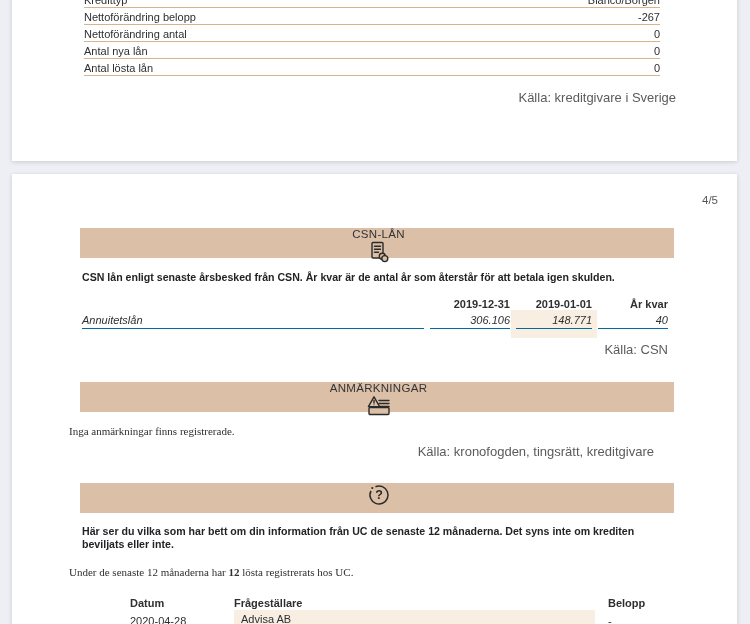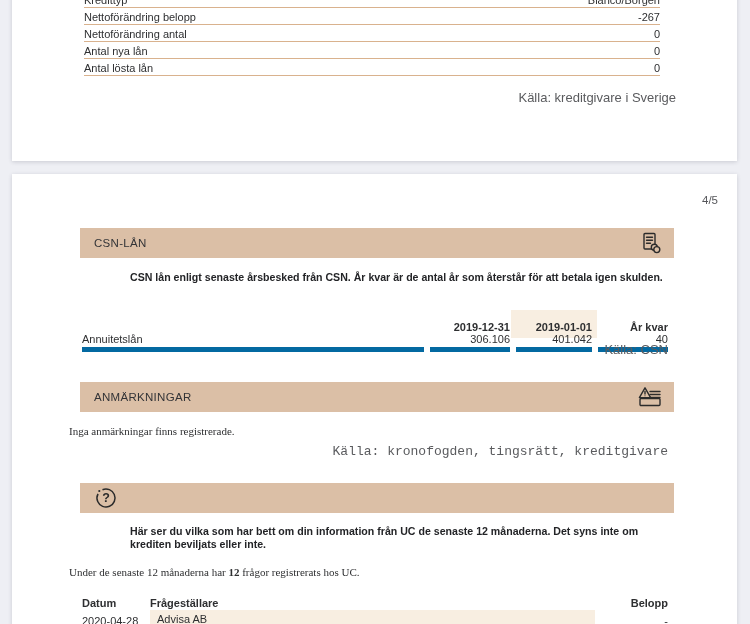--- a/index.html
+++ b/index.html
@@ -32,59 +32,59 @@
 
   .source {
     font-size: 13px; color: #5a5b5e; text-align: center; margin-left: 9px;
   }
 
   
   .bar {
     position: absolute; left: 68px; width: 594px; height: 30px;
     background: #dbbfa6;
     display: flex; align-items: center; justify-content: space-between;
-    padding: 0 11px 0 14px; box-sizing: border-box;
+    padding: 0 11px 0 14px; box-sizing: border-box; flex-direction: column;
   }
   .bar-title { font-size: 11.5px; letter-spacing: 0.3px; color: #333437; }
   .bar svg { display: block; }
 
   .page-num { position: absolute; top: 20px; right: 19px; font-size: 11.5px; color: #55565a; }
 
   .intro {
     position: absolute; left: 70px; right: 69px;
-    font-size: 10.6px; font-weight: bold; line-height: 12.5px; color: #232427; margin-left: 48px;
+    font-size: 10.6px; font-weight: bold; line-height: 12.5px; color: #232427;
   }
   .plain-text { position: absolute; left: 57px; font-size: 11px; color: #2e2f31; font-family: Liberation Serif, serif; }
 
   
   .csn-table { position: absolute; top: 124px; left: 70px; right: 69px; }
   .csn-highlight { position: absolute; top: 12px; right: 71px; width: 86px; height: 28px; background: #f8eee1; }
   .crow { display: flex; align-items: flex-end; position: relative; }
-  .chead { height: 14px; font-size: 11px; font-weight: bold; margin-top: 23px; }
+  .chead { height: 14px; font-size: 11px; font-weight: bold; }
   .cdata { height: 17px; font-size: 11px; }
   .clabel { flex: 1; text-align: left; line-height: 15px; }
   .cc { width: 80px; margin-left: 6px; text-align: right; line-height: 15px; }
   .cc.c1 { width: 80px; } .cc.c2 { width: 76px; } .cc.c3 { width: 70px; }
-  .underl { border-bottom: 5px solid #0369a1; }
+  .underl { border-bottom: 1px solid #0369a1; font-style: italic; }
   .csn-source { position: absolute; top: 168px; right: 69px; }
 
-  .anm-source { position: absolute; top: 270px; right: 69px; font-family: Liberation Mono, monospace; }
+  .anm-source { position: absolute; top: 270px; right: 83px; }
 
   .uc-summary { top: 392px; }
   .uc-summary b { font-weight: bold; }
 
   
   .uc-table { position: absolute; top: 423px; left: 70px; right: 69px; font-size: 11px; }
   .urow { display: flex; align-items: flex-end; }
   .uhead { height: 14px; font-weight: bold; }
   .udata { height: 17px; margin-top: 1px; }
-  .u-date { width: 68px; line-height: 15px; }
+  .u-date { width: 104px; line-height: 15px; margin-left: 48px; }
   .u-asker { flex: 1; margin-right: 13px; line-height: 15px; }
   .udata .u-asker { background: #f8eee1; padding: 2px 0 2px 7px; }
-  .u-amount { width: 60px; text-align: right; line-height: 15px; margin-top: 44px; }
+  .u-amount { width: 60px; text-align: left; line-height: 15px; margin-top: 44px; }
 </style>
 </head>
 <body>
 
 <div class="page" id="page1">
   <div class="p1-table">
     <div class="trow">
       <span>Kredittyp</span>
       <span>Blanco/Borgen</span>
     </div>
@@ -130,21 +130,21 @@
     <div class="csn-highlight"></div>
     <div class="crow chead">
       <span class="clabel"></span>
       <span class="cc c1">2019-12-31</span>
       <span class="cc c2">2019-01-01</span>
       <span class="cc c3">År kvar</span>
     </div>
     <div class="crow cdata">
       <span class="clabel underl">Annuitetslån</span>
       <span class="cc c1 underl">306.106</span>
-      <span class="cc c2 underl">401.042</span>
+      <span class="cc c2 underl">148.771</span>
       <span class="cc c3 underl">40</span>
     </div>
   </div>
   <div class="source csn-source">Källa: CSN</div>
 
   <div class="bar" style="top:208px">
     <span class="bar-title">ANMÄRKNINGAR</span>
     <span>
       <svg width="26" height="24" viewBox="0 0 26 24" fill="none" stroke="#2b2b2b" stroke-width="1.4" stroke-linecap="round">
         <line x1="13" y1="6.5" x2="23" y2="6.5"></line>
@@ -164,21 +164,21 @@
     <span>
       <svg width="24" height="24" viewBox="0 0 24 24" fill="none" stroke="#2b2b2b" stroke-width="1.5">
         <circle cx="12" cy="12" r="9" stroke-dasharray="50 7" transform="rotate(-113 12 12)"></circle>
         <circle cx="5.3" cy="5.0" r="1.1" fill="#2b2b2b" stroke="none"></circle>
         <text x="12" y="16.4" text-anchor="middle" font-size="12.5" font-weight="bold" fill="#2b2b2b" stroke="none" font-family="'Liberation Sans', sans-serif">?</text>
       </svg>
     </span>
   </div>
   <div class="intro" style="top:351px">Här ser du vilka som har bett om din information från UC de senaste 12 månaderna. Det syns inte om krediten beviljats eller inte.</div>
   <div class="plain-text uc-summary">
-    <span>Under de senaste 12 månaderna har </span><b>12</b><span> frågor registrerats hos UC.</span>
+    <span>Under de senaste 12 månaderna har </span><b>12</b><span> lösta registrerats hos UC.</span>
   </div>
 
   <div class="uc-table">
     <div class="urow uhead">
       <span class="u-date">Datum</span>
       <span class="u-asker">Frågeställare</span>
       <span class="u-amount">Belopp</span>
     </div>
     <div class="urow udata">
       <span class="u-date">2020-04-28</span>

